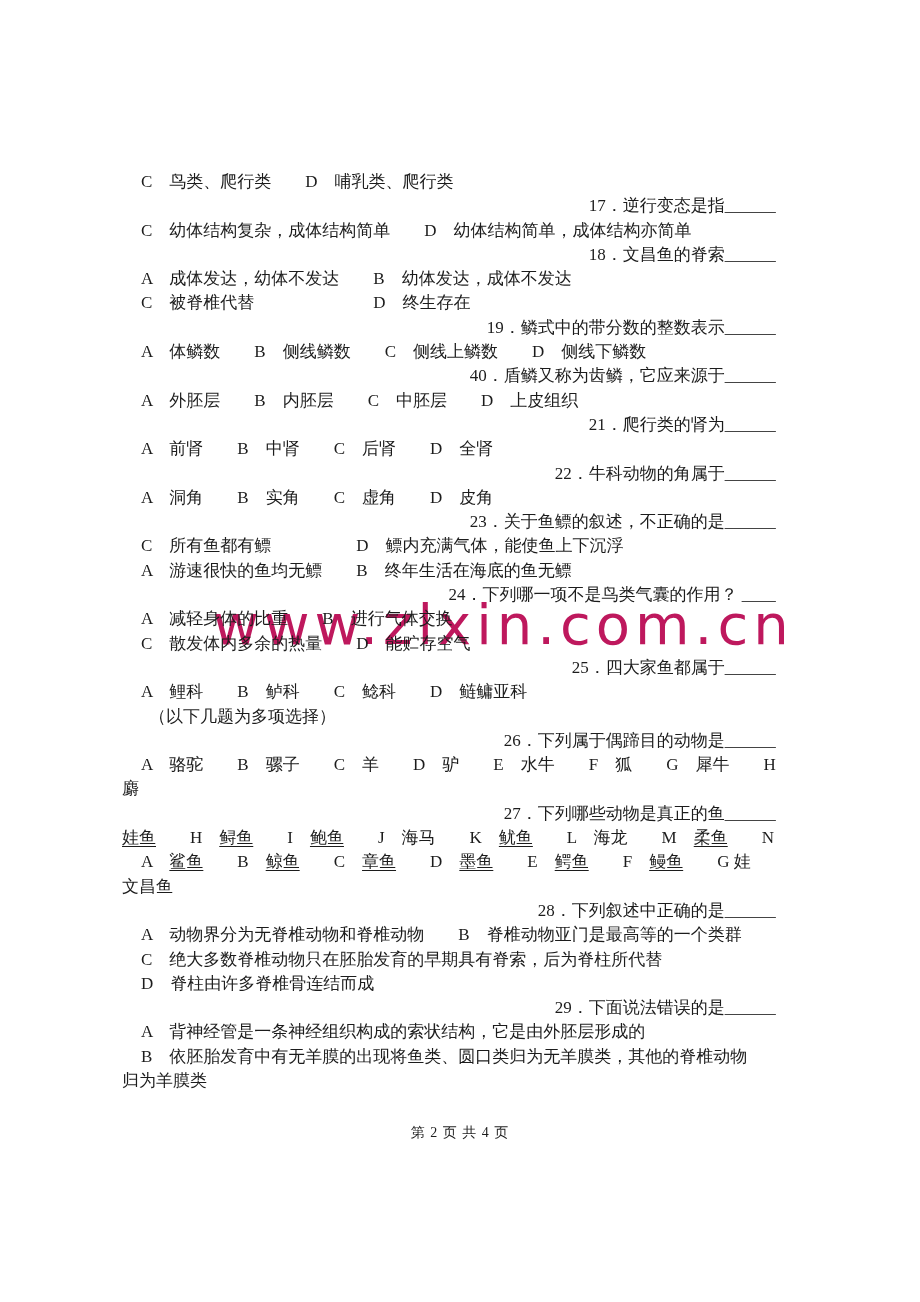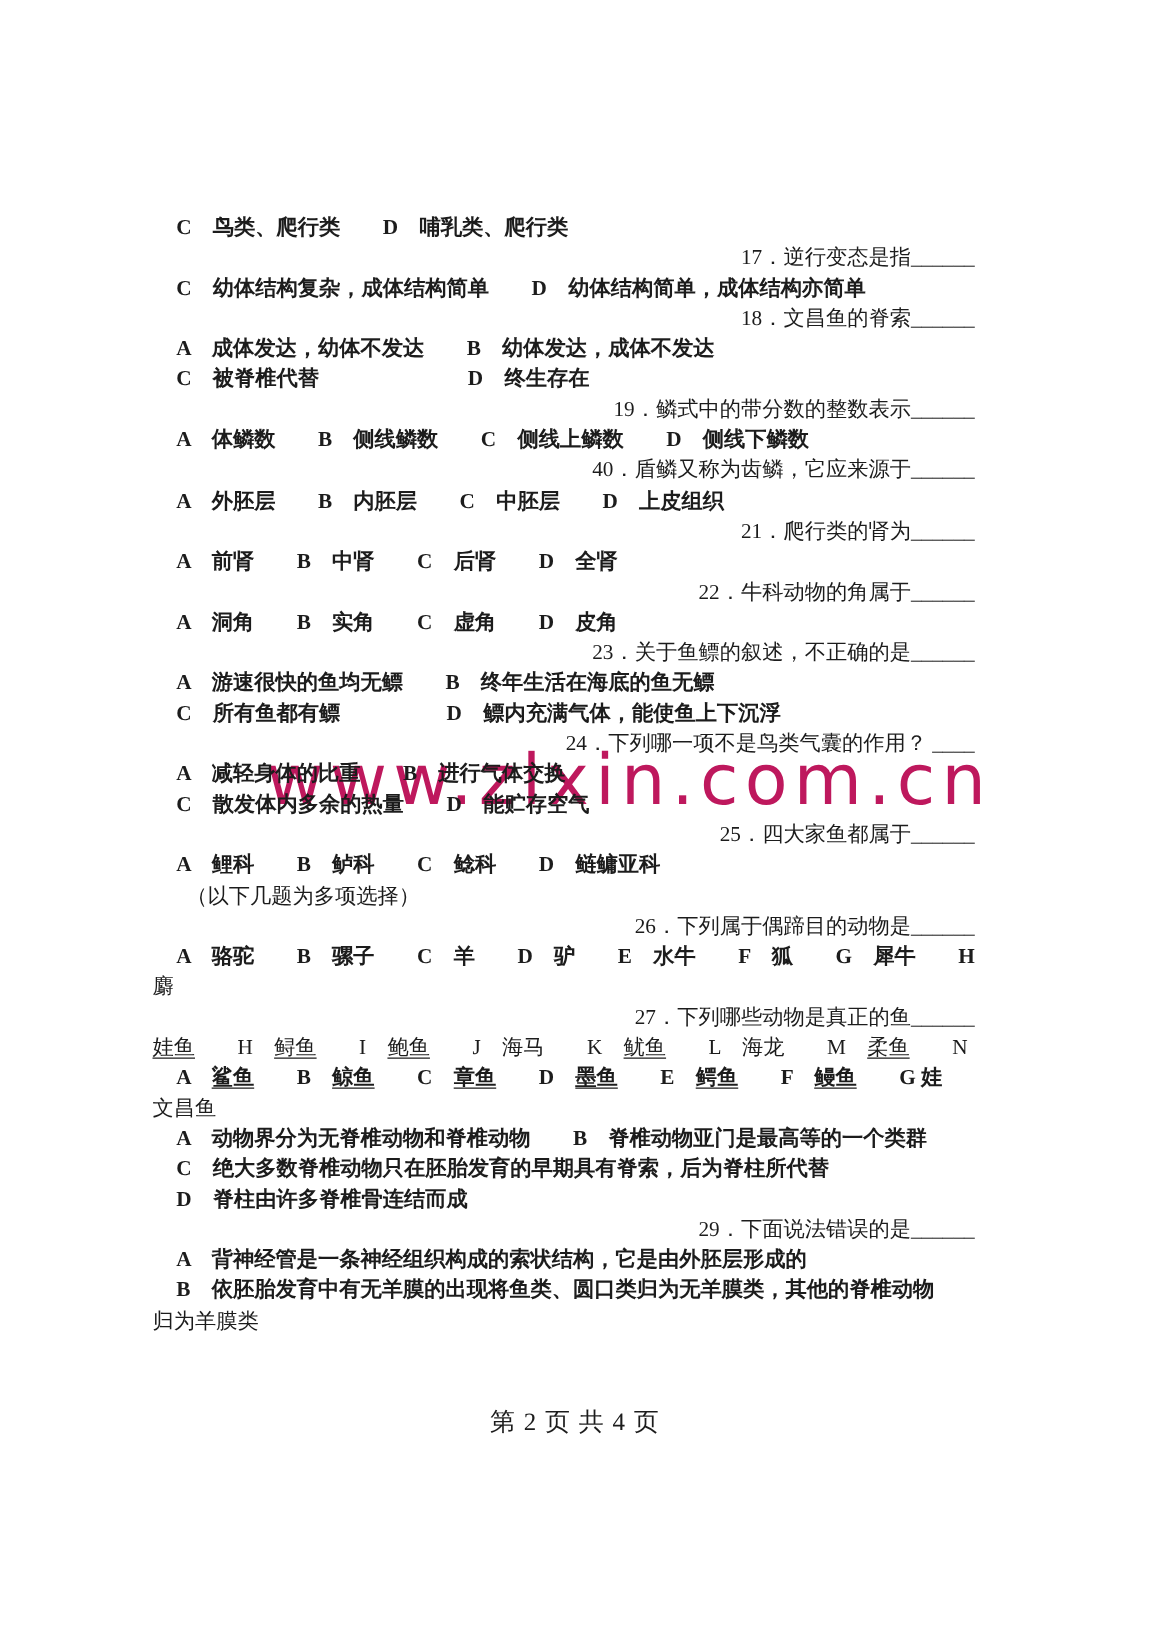--- a/index.html
+++ b/index.html
@@ -35,35 +35,35 @@
     z-index: 1;
     font-size: 17px;
   }
   .line {
     height: 24.3px;
     line-height: 24.3px;
     white-space: nowrap;
   }
   .question { padding-left: 27px; text-align: right; }
   .note     { padding-left: 27px; }
-  .option   { padding-left: 19px; font-weight: bold; }
+  .option   { padding-left: 19px; }
   .cont     { padding-left: 0; }
   .u {
     text-decoration: underline;
     text-underline-offset: 3px;
     text-decoration-thickness: 1px;
   }
   .footer {
     position: absolute;
     top: 1124px;
     left: 0;
     width: 920px;
     z-index: 1;
     text-align: center;
-    font-size: 20px;
+    font-size: 14px;
     color: #1c1c1c;
     letter-spacing: 1px;
   }
 </style>
 </head>
 <body>
 
 <div class="page">
   <div class="watermark">www.zlxin.com.cn</div>
 
@@ -76,35 +76,36 @@
       <div class="line option"><span>C　被脊椎代替　　　　　　　D　终生存在</span></div>
       <div class="line question"><span>19．鳞式中的带分数的整数表示______</span></div>
       <div class="line option"><span>A　体鳞数　　B　侧线鳞数　　C　侧线上鳞数　　D　侧线下鳞数</span></div>
       <div class="line question"><span>40．盾鳞又称为齿鳞，它应来源于______</span></div>
       <div class="line option"><span>A　外胚层　　B　内胚层　　C　中胚层　　D　上皮组织</span></div>
       <div class="line question"><span>21．爬行类的肾为______</span></div>
       <div class="line option"><span>A　前肾　　B　中肾　　C　后肾　　D　全肾</span></div>
       <div class="line question"><span>22．牛科动物的角属于______</span></div>
       <div class="line option"><span>A　洞角　　B　实角　　C　虚角　　D　皮角</span></div>
       <div class="line question"><span>23．关于鱼鳔的叙述，不正确的是______</span></div>
+      <div class="line option"><span>C　所有鱼都有鳔　　　　　D　鳔内充满气体，能使鱼上下沉浮</span></div>
       <div class="line option"><span>A　游速很快的鱼均无鳔　　B　终年生活在海底的鱼无鳔</span></div>
-      <div class="line option"><span>C　所有鱼都有鳔　　　　　D　鳔内充满气体，能使鱼上下沉浮</span></div>
       <div class="line question"><span>24．下列哪一项不是鸟类气囊的作用？ ____</span></div>
       <div class="line option"><span>A　减轻身体的比重　　B　进行气体交换</span></div>
       <div class="line option"><span>C　散发体内多余的热量　　D　能贮存空气</span></div>
       <div class="line question"><span>25．四大家鱼都属于______</span></div>
       <div class="line option"><span>A　鲤科　　B　鲈科　　C　鲶科　　D　鲢鳙亚科</span></div>
       <div class="line note"><span>（以下几题为多项选择）</span></div>
       <div class="line question"><span>26．下列属于偶蹄目的动物是______</span></div>
       <div class="line option"><span>A　骆驼　　B　骡子　　C　羊　　D　驴　　E　水牛　　F　狐　　G　犀牛　　H</span></div>
       <div class="line cont"><span>麝</span></div>
       <div class="line question"><span>27．下列哪些动物是真正的鱼______</span></div>
       <div class="line cont"><span class="u">娃鱼</span><span>　　H　</span><span class="u">鲟鱼</span><span>　　I　</span><span class="u">鲍鱼</span><span>　　J　海马　　K　</span><span class="u">鱿鱼</span><span>　　L　海龙　　M　</span><span class="u">柔鱼</span><span>　　N</span></div>
       <div class="line option"><span>A　</span><span class="u">鲨鱼</span><span>　　B　</span><span class="u">鲸鱼</span><span>　　C　</span><span class="u">章鱼</span><span>　　D　</span><span class="u">墨鱼</span><span>　　E　</span><span class="u">鳄鱼</span><span>　　F　</span><span class="u">鳗鱼</span><span>　　G 娃</span></div>
       <div class="line cont"><span>文昌鱼</span></div>
+      <div class="line question"><span>28．下列叙述中正确的是______</span></div>
       <div class="line option"><span>A　动物界分为无脊椎动物和脊椎动物　　B　脊椎动物亚门是最高等的一个类群</span></div>
       <div class="line option"><span>C　绝大多数脊椎动物只在胚胎发育的早期具有脊索，后为脊柱所代替</span></div>
       <div class="line option"><span>D　脊柱由许多脊椎骨连结而成</span></div>
       <div class="line question"><span>29．下面说法错误的是______</span></div>
       <div class="line option"><span>A　背神经管是一条神经组织构成的索状结构，它是由外胚层形成的</span></div>
       <div class="line option"><span>B　依胚胎发育中有无羊膜的出现将鱼类、圆口类归为无羊膜类，其他的脊椎动物</span></div>
       <div class="line cont"><span>归为羊膜类</span></div>
     </div>
 
   <div class="footer">第 2 页 共 4 页</div>

